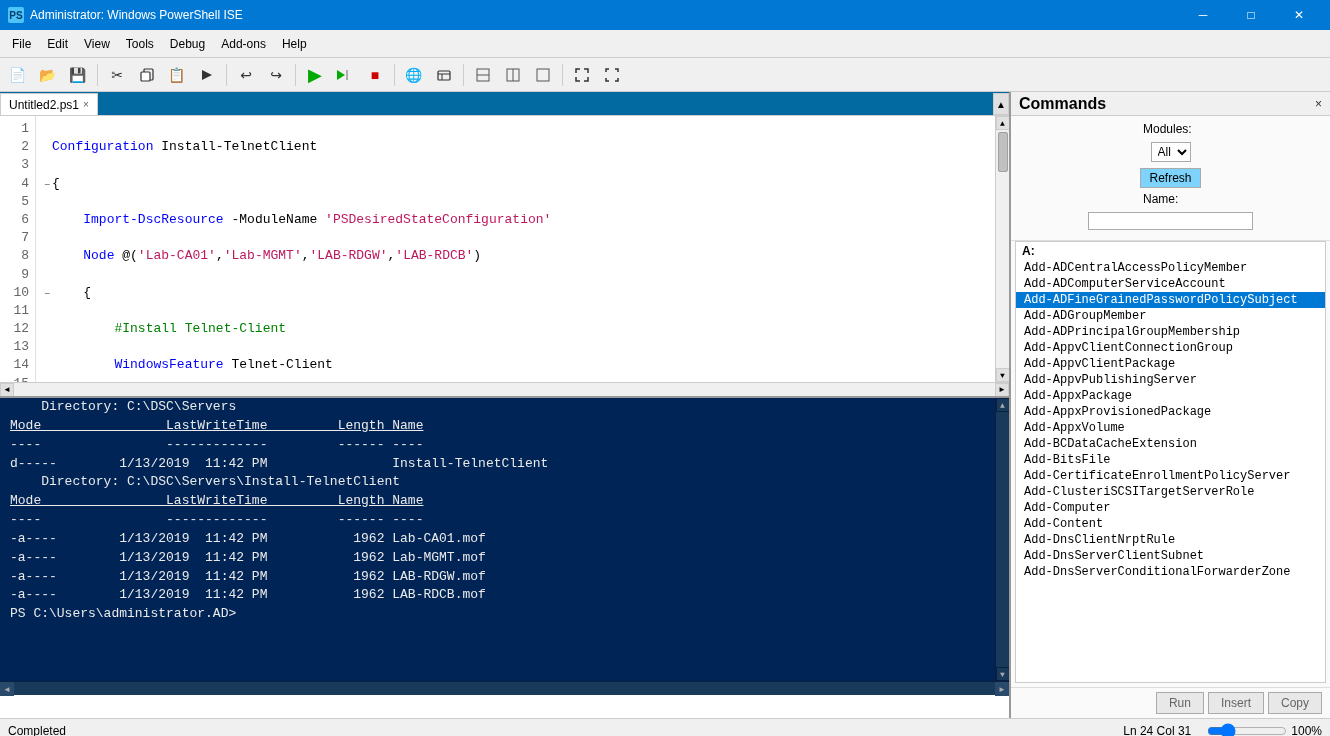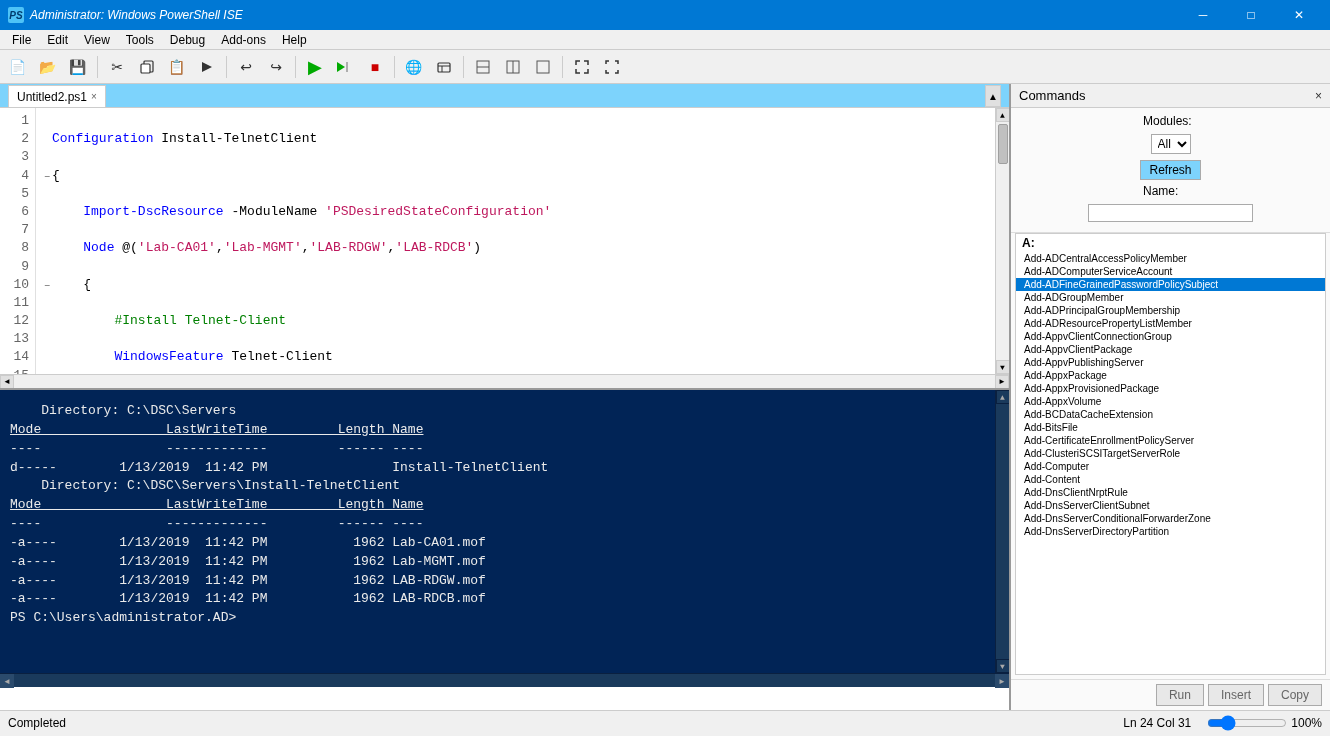--- a/index.html
+++ b/index.html
@@ -8,30 +8,30 @@
     
     #title-bar {
       background: #0078d4;
       color: white;
       height: 30px;
       display: flex;
       align-items: center;
       padding: 0 8px;
       justify-content: space-between;
     }
-    #title-bar .title-left { display: flex; align-items: center; gap: 6px; font-style: italic; }
+    #title-bar .title-left { display: flex; align-items: center; gap: 6px; }
     #title-bar .title-icon { width: 16px; height: 16px; background: #4ec3f7; border-radius: 2px; display: flex; align-items: center; justify-content: center; font-size: 10px; color: #003c6e; font-weight: bold; }
     #title-bar .title-text { font-size: 12px; }
     #title-bar .win-controls { display: flex; gap: 2px; }
     #title-bar .win-btn { width: 46px; height: 30px; background: transparent; border: none; color: white; cursor: pointer; font-size: 12px; display: flex; align-items: center; justify-content: center; }
 
     
     #menu-bar {
       background: #f0f0f0;
-      height: 20px;
+      height: 28px;
       display: flex;
       align-items: center;
       border-bottom: 1px solid #ccc;
       padding: 0 4px;
     }
     #menu-bar .menu-item {
       padding: 2px 8px;
       cursor: pointer;
       font-size: 12px;
       color: #000;
@@ -72,26 +72,26 @@
       flex: 1;
       display: flex;
       flex-direction: column;
       border-right: 1px solid #999;
       background: white;
       overflow: hidden;
     }
 
     
     #tab-bar {
-      background: #7dd3fc;
+      background: #0369a1;
       height: 24px;
       display: flex;
       align-items: flex-end;
       border-bottom: 1px solid #ccc;
-      padding: 0 8px;
+      padding: 0 0;
     }
     .tab {
       background: white;
       border: 1px solid #ccc;
       border-bottom: none;
       padding: 2px 8px;
       font-size: 12px;
       cursor: pointer;
       display: flex;
       align-items: center;
@@ -169,21 +169,21 @@
       font-family: 'Consolas', 'Courier New', monospace;
       font-size: 13px;
       overflow: hidden;
       border-top: 2px solid #999;
       position: relative;
       display: flex;
     }
 
     #console-content {
       flex: 1;
-      padding: 12px 10px;
+      padding: 0 10px;
       overflow: hidden;
       line-height: 1.45;
       border-radius: 17px;
     }
 
     .console-line { white-space: pre; }
 
     #console-scrollbar {
       width: 14px;
       background: #1a3a5c;
@@ -214,21 +214,21 @@
 
     #commands-header {
       background: #f0f0f0;
       border-bottom: 1px solid #ccc;
       padding: 3px 8px;
       display: flex;
       align-items: center;
       justify-content: space-between;
       height: 24px;
     }
-    #commands-header .panel-title { font-size: 13px; font-weight: normal; }
+    #commands-header .panel-title { font-size: 16px; font-weight: bold; }
     #commands-header .panel-close { cursor: pointer; font-size: 12px; color: #333; }
 
     #commands-form {
       padding: 6px 8px;
       border-bottom: 1px solid #ddd;
     }
     #commands-form .form-row {
       display: flex;
       align-items: center;
       margin-bottom: 4px;
@@ -270,24 +270,25 @@
     .cmd-section-header {
       padding: 2px 6px;
       font-weight: bold;
       font-size: 12px;
       color: #000;
       background: white;
     }
 
     .cmd-item {
       padding: 1px 8px;
-      font-size: 10px;
+      font-size: 12px;
       color: #000;
       cursor: pointer;
       white-space: nowrap;
+      font-family: Liberation Mono, monospace;
     }
     .cmd-item.highlighted { background: #0078d4; color: white; }
 
     #commands-buttons {
       padding: 4px 8px;
       display: flex;
       gap: 4px;
       justify-content: flex-end;
       border-top: 1px solid #ddd;
     }
@@ -566,37 +567,35 @@
       </div>
     </div>
 
     <div id="commands-list">
       <div class="cmd-section-header">A:</div>
       <div class="cmd-item">Add-ADCentralAccessPolicyMember</div>
       <div class="cmd-item">Add-ADComputerServiceAccount</div>
       <div class="cmd-item highlighted">Add-ADFineGrainedPasswordPolicySubject</div>
       <div class="cmd-item">Add-ADGroupMember</div>
       <div class="cmd-item">Add-ADPrincipalGroupMembership</div>
-      <div class="cmd-item">Add-ADResourcePropertyListMember</div>
       <div class="cmd-item">Add-AppvClientConnectionGroup</div>
       <div class="cmd-item">Add-AppvClientPackage</div>
       <div class="cmd-item">Add-AppvPublishingServer</div>
       <div class="cmd-item">Add-AppxPackage</div>
       <div class="cmd-item">Add-AppxProvisionedPackage</div>
       <div class="cmd-item">Add-AppxVolume</div>
       <div class="cmd-item">Add-BCDataCacheExtension</div>
       <div class="cmd-item">Add-BitsFile</div>
       <div class="cmd-item">Add-CertificateEnrollmentPolicyServer</div>
       <div class="cmd-item">Add-ClusteriSCSITargetServerRole</div>
       <div class="cmd-item">Add-Computer</div>
       <div class="cmd-item">Add-Content</div>
       <div class="cmd-item">Add-DnsClientNrptRule</div>
       <div class="cmd-item">Add-DnsServerClientSubnet</div>
       <div class="cmd-item">Add-DnsServerConditionalForwarderZone</div>
-      <div class="cmd-item">Add-DnsServerDirectoryPartition</div>
     </div>
 
     <div id="commands-buttons">
       <button class="cmd-action-btn">Run</button>
       <button class="cmd-action-btn">Insert</button>
       <button class="cmd-action-btn">Copy</button>
     </div>
   </div>
 
 </div>

